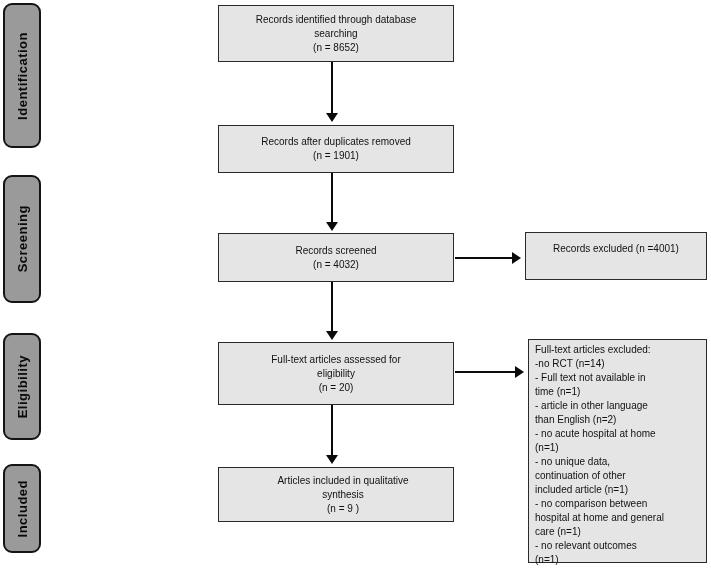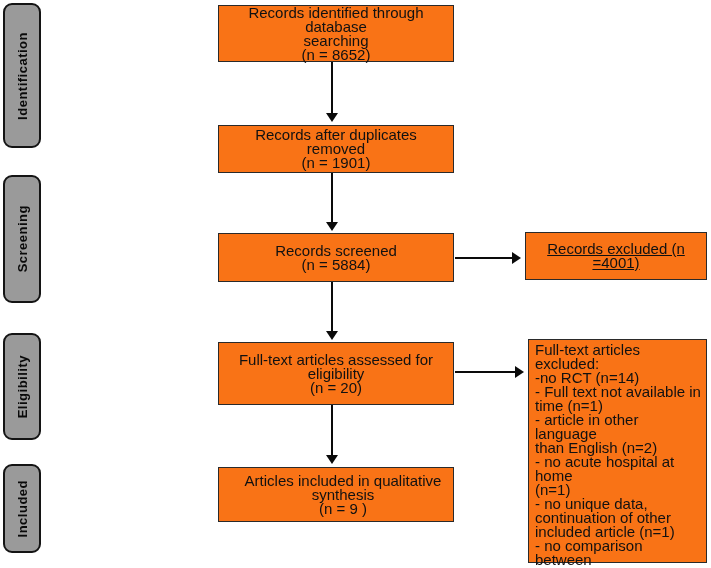--- a/index.html
+++ b/index.html
@@ -34,45 +34,44 @@
     white-space: nowrap;
   }
   #stage-identification { top: 3px;   height: 145px; }
   #stage-screening      { top: 175px; height: 128px; }
   #stage-eligibility    { top: 333px; height: 107px; }
   #stage-included       { top: 464px; height: 89px;  }
 
   
   .fbox {
     position: absolute;
-    background: #f97316;
+    background: #e5e5e5;
     border: 1.5px solid #2a2a2a;
     color: #111;
-    font-size: 15px;
+    font-size: 10px;
     line-height: 14px;
     white-space: pre-line;
   }
   .fbox.center {
     display: flex;
     align-items: center;
     justify-content: center;
     text-align: center;
     padding: 2px 6px;
   }
   #box-identified { left: 218px; top: 5px;   width: 236px; height: 57px; }
   #box-dedup      { left: 218px; top: 125px; width: 236px; height: 48px; }
   #box-screened   { left: 218px; top: 233px; width: 236px; height: 49px; }
   #box-fulltext   { left: 218px; top: 342px; width: 236px; height: 63px; }
   #box-included   { left: 218px; top: 467px; width: 236px; height: 55px; padding-left: 20px; }
 
   #box-records-excluded {
     left: 525px; top: 232px; width: 182px; height: 48px;
     text-align: center;
     padding-top: 9px;
-    text-decoration: underline;
   }
   #box-fulltext-excluded {
     left: 528px; top: 339px; width: 179px; height: 224px;
     text-align: left;
     padding: 3px 4px 2px 6px;
   }
 
   
   .vline {
     position: absolute;
@@ -124,21 +123,21 @@
   <div class="stage" id="stage-included">
     <span class="vtext">Included</span>
   </div>
 
   <div class="fbox center" id="box-identified">Records identified through database
 searching
 (n = 8652)</div>
   <div class="fbox center" id="box-dedup">Records after duplicates removed
 (n = 1901)</div>
   <div class="fbox center" id="box-screened">Records screened
-(n = 5884)</div>
+(n = 4032)</div>
   <div class="fbox center" id="box-fulltext">Full-text articles assessed for
 eligibility
 (n = 20)</div>
   <div class="fbox center" id="box-included">Articles included in qualitative
 synthesis
 (n = 9 )</div>
 
   <div class="fbox" id="box-records-excluded">Records excluded  (n =4001)</div>
   <div class="fbox" id="box-fulltext-excluded">Full-text articles excluded:
 -no RCT (n=14)

